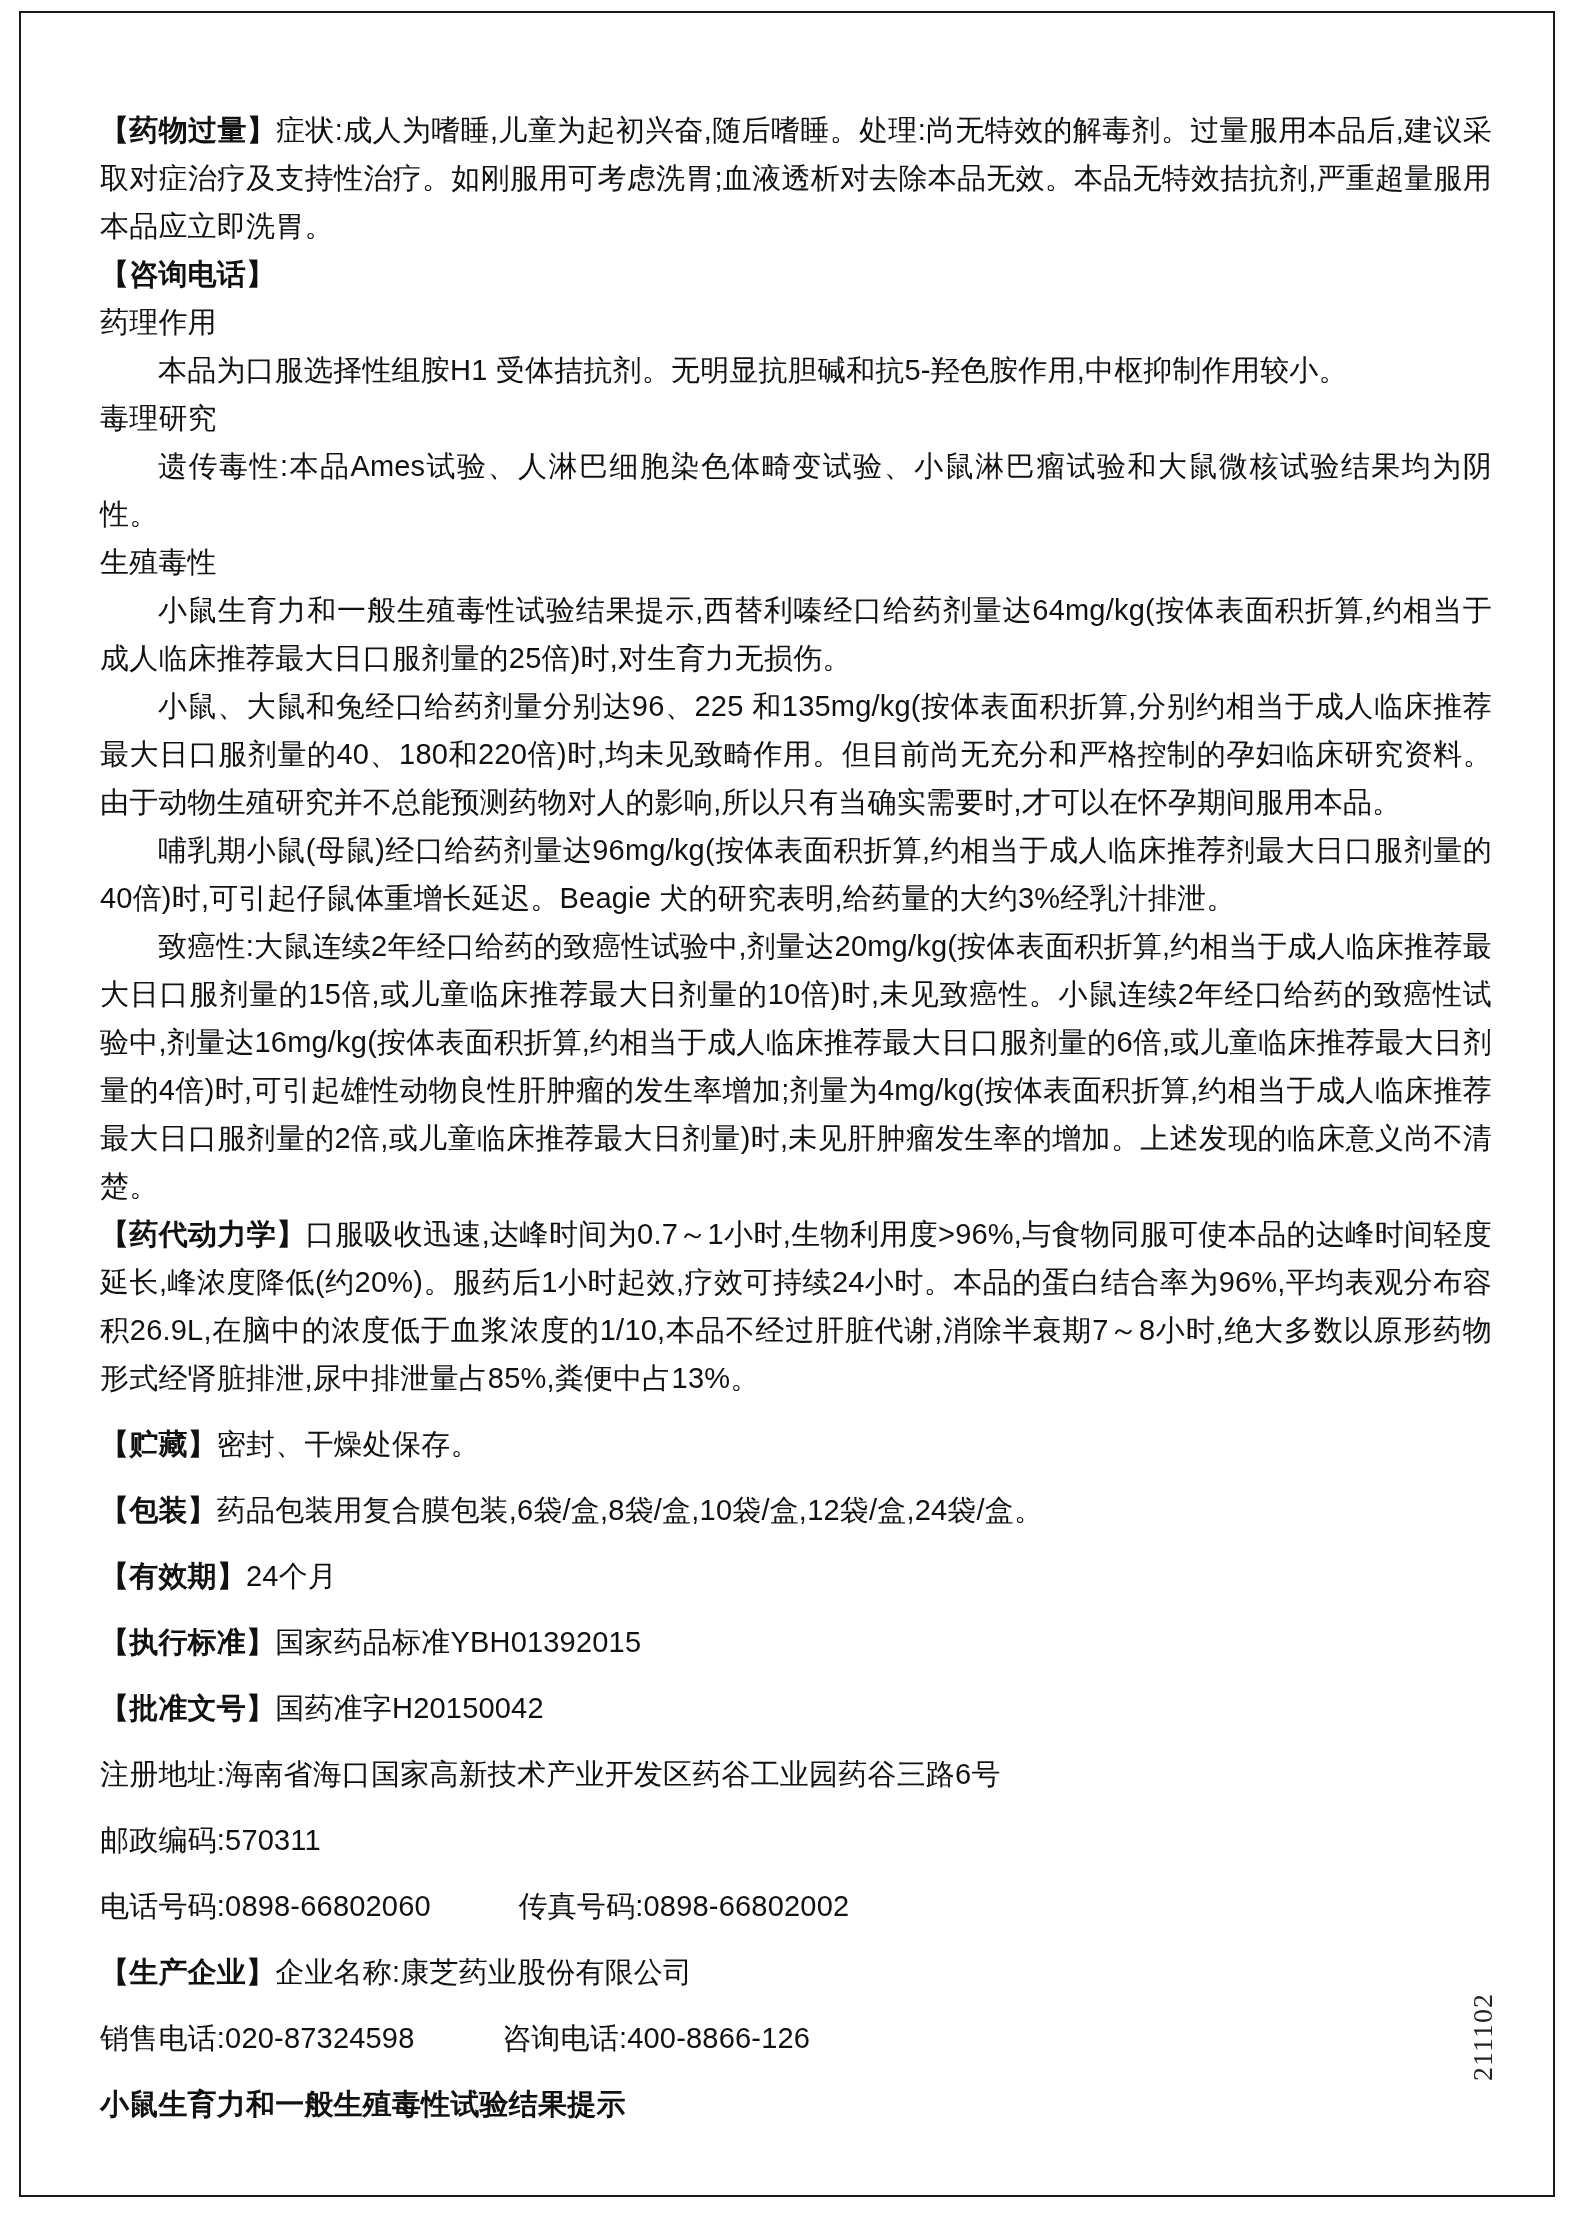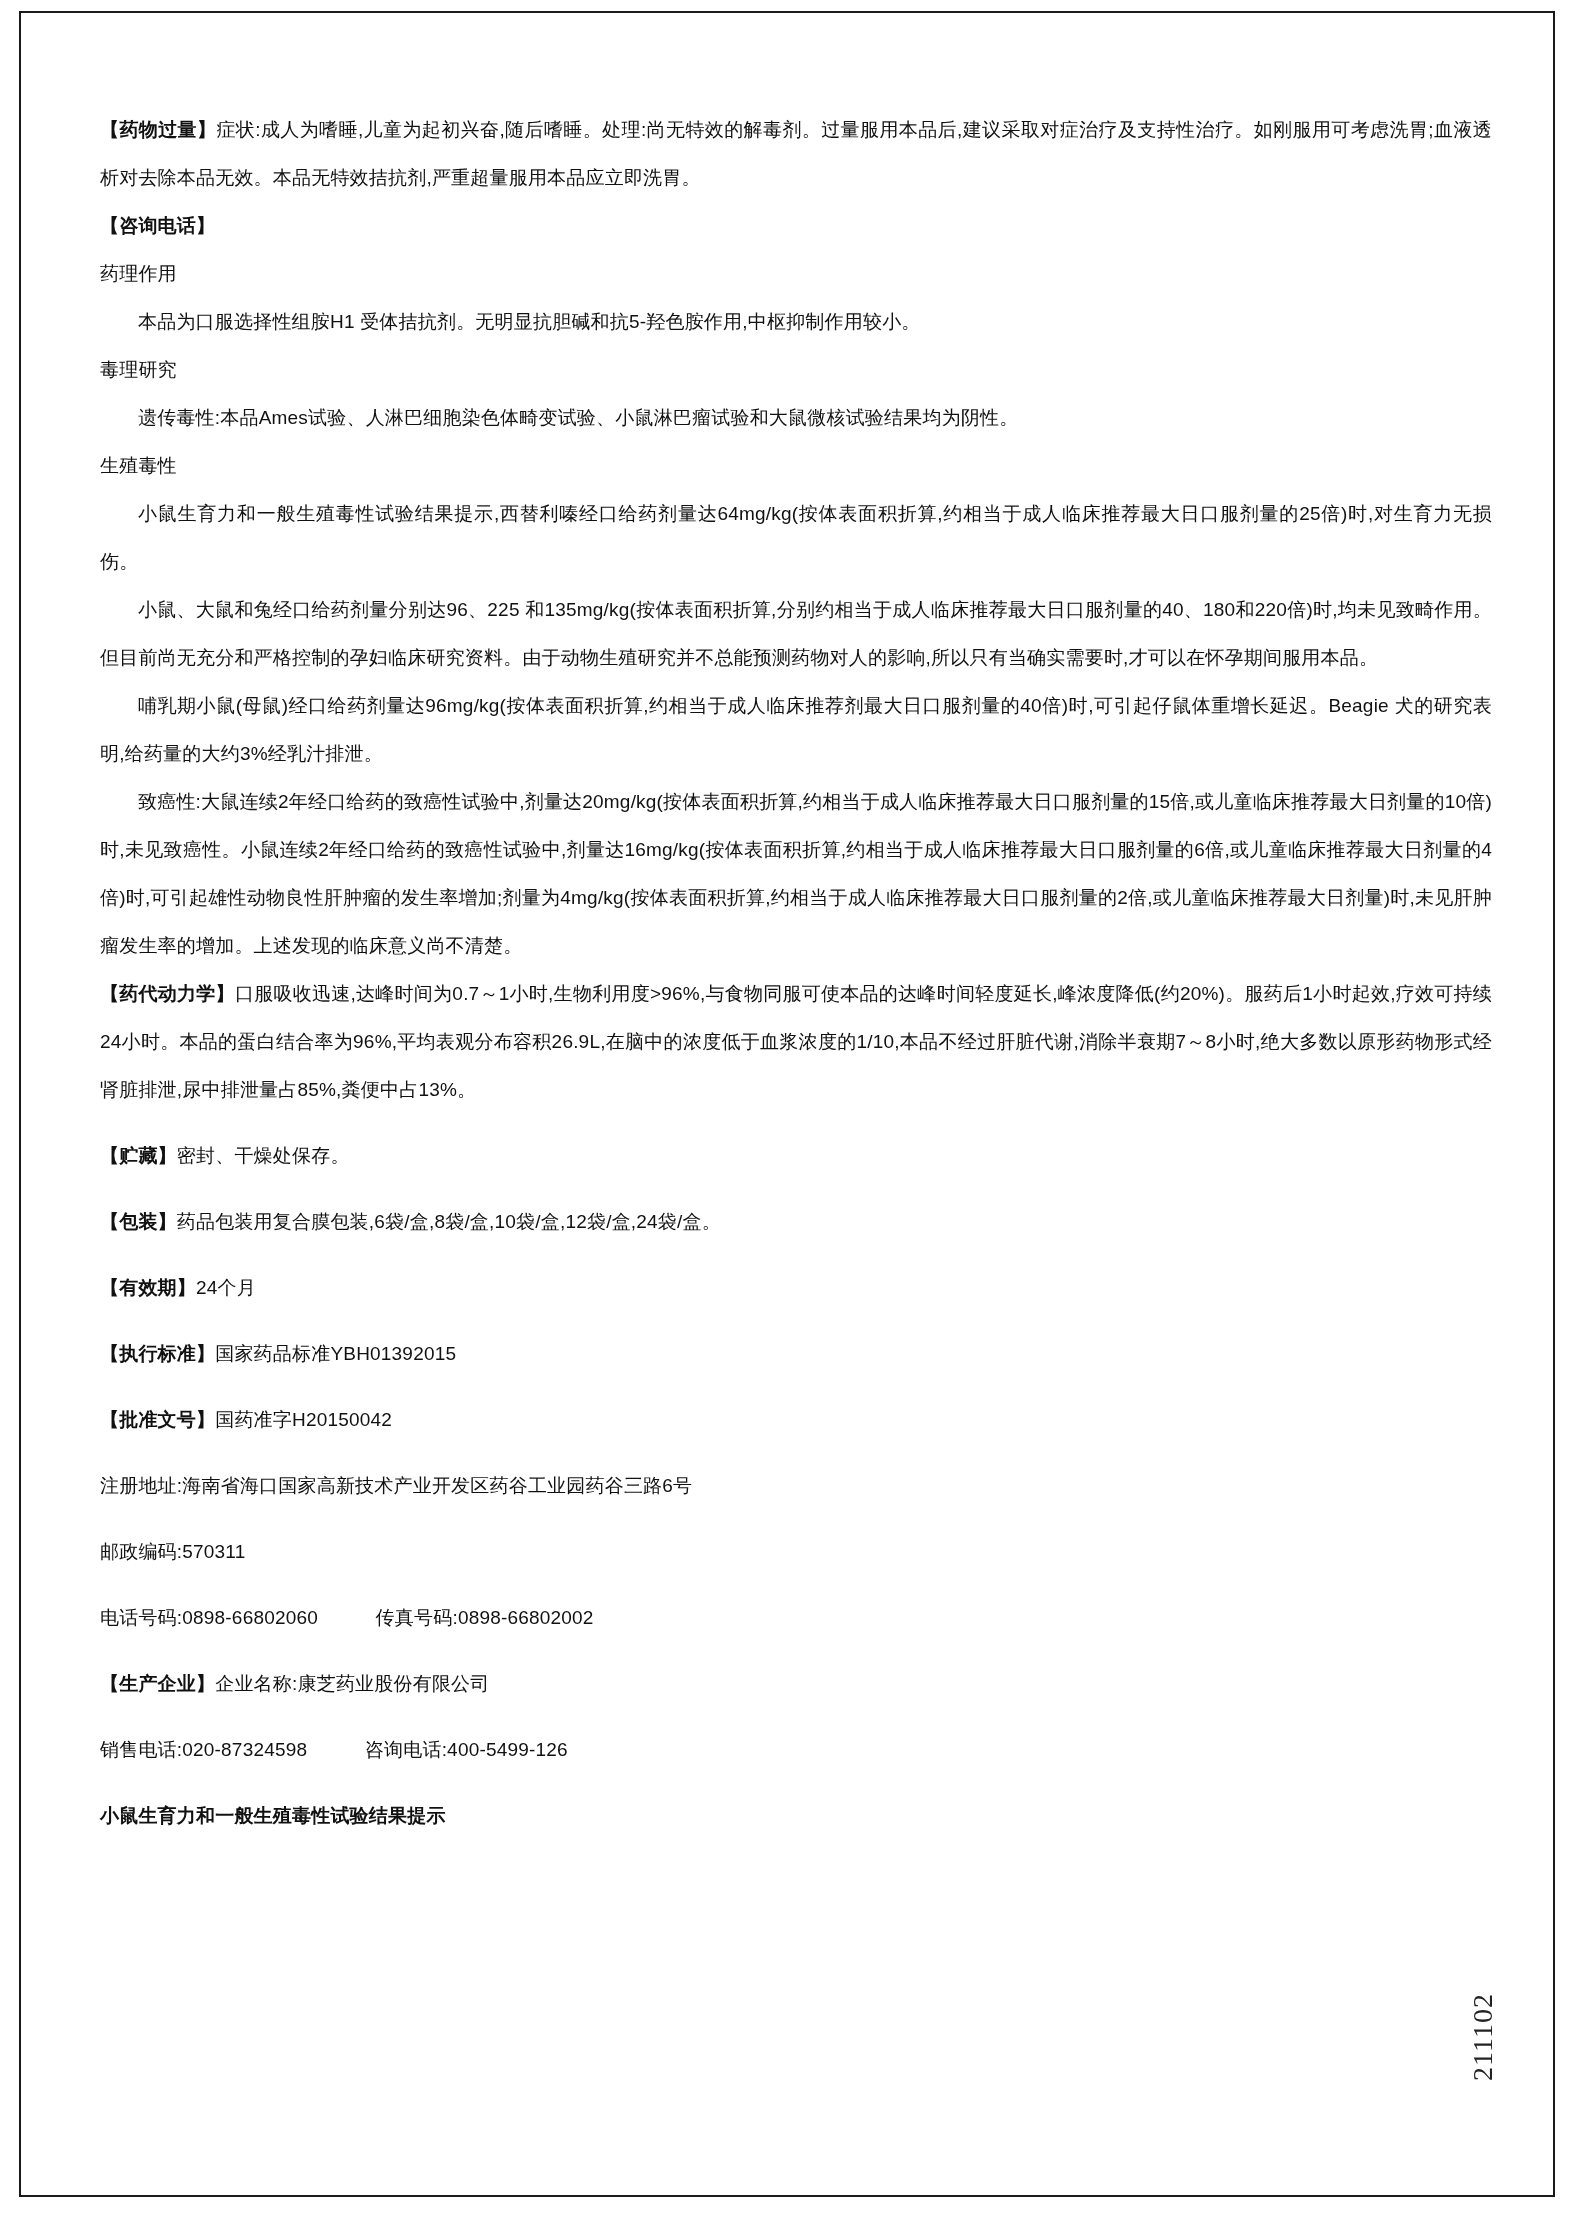--- a/index.html
+++ b/index.html
@@ -23,21 +23,21 @@
     height: 2186px;
     border: 2px solid #1a1a1a;
     box-sizing: border-box;
     background: transparent;
   }
   .content {
     position: absolute;
     left: 100px;
     top: 106px;
     width: 1392px;
-    font-size: 19px;
+    font-size: 29px;
     line-height: 48px;
     text-align: justify;
     letter-spacing: 0.2px;
   }
   .content p {
     margin: 0;
     padding: 0;
   }
   .content p.indent {
     text-indent: 2em;
@@ -91,17 +91,17 @@
     <p class="labeled"><span class="lbl">【药代动力学】</span><span>口服吸收迅速,达峰时间为0.7～1小时,生物利用度&gt;96%,与食物同服可使本品的达峰时间轻度延长,峰浓度降低(约20%)。服药后1小时起效,疗效可持续24小时。本品的蛋白结合率为96%,平均表观分布容积26.9L,在脑中的浓度低于血浆浓度的1/10,本品不经过肝脏代谢,消除半衰期7～8小时,绝大多数以原形药物形式经肾脏排泄,尿中排泄量占85%,粪便中占13%。</span></p>
     <p class="labeled"><span class="lbl">【贮藏】</span><span>密封、干燥处保存。</span></p>
     <p class="labeled"><span class="lbl">【包装】</span><span>药品包装用复合膜包装,6袋/盒,8袋/盒,10袋/盒,12袋/盒,24袋/盒。</span></p>
     <p class="labeled"><span class="lbl">【有效期】</span><span>24个月</span></p>
     <p class="labeled"><span class="lbl">【执行标准】</span><span>国家药品标准YBH01392015</span></p>
     <p class="labeled"><span class="lbl">【批准文号】</span><span>国药准字H20150042</span></p>
     <p class="plain"><span>注册地址:海南省海口国家高新技术产业开发区药谷工业园药谷三路6号</span></p>
     <p class="plain"><span>邮政编码:570311</span></p>
     <p class="plain"><span>电话号码:0898-66802060　　　传真号码:0898-66802002</span></p>
     <p class="labeled"><span class="lbl">【生产企业】</span><span>企业名称:康芝药业股份有限公司</span></p>
-    <p class="plain"><span>销售电话:020-87324598　　　咨询电话:400-5499-126</span></p>
+    <p class="plain"><span>销售电话:020-87324598　　　咨询电话:400-8866-126</span></p>
     <p class="bold"><span>小鼠生育力和一般生殖毒性试验结果提示</span></p>
   </div>
 
 <div class="vcode">211102</div>
 
 </body></html>

